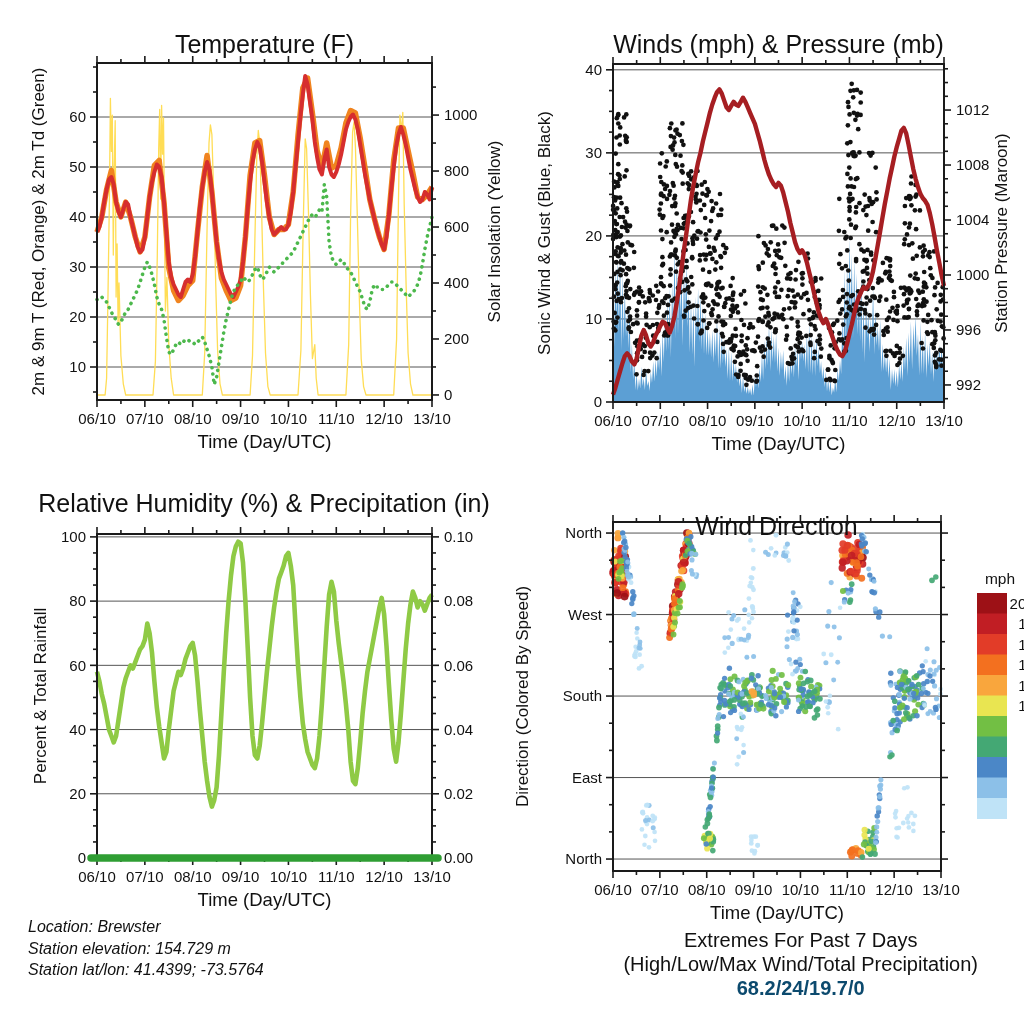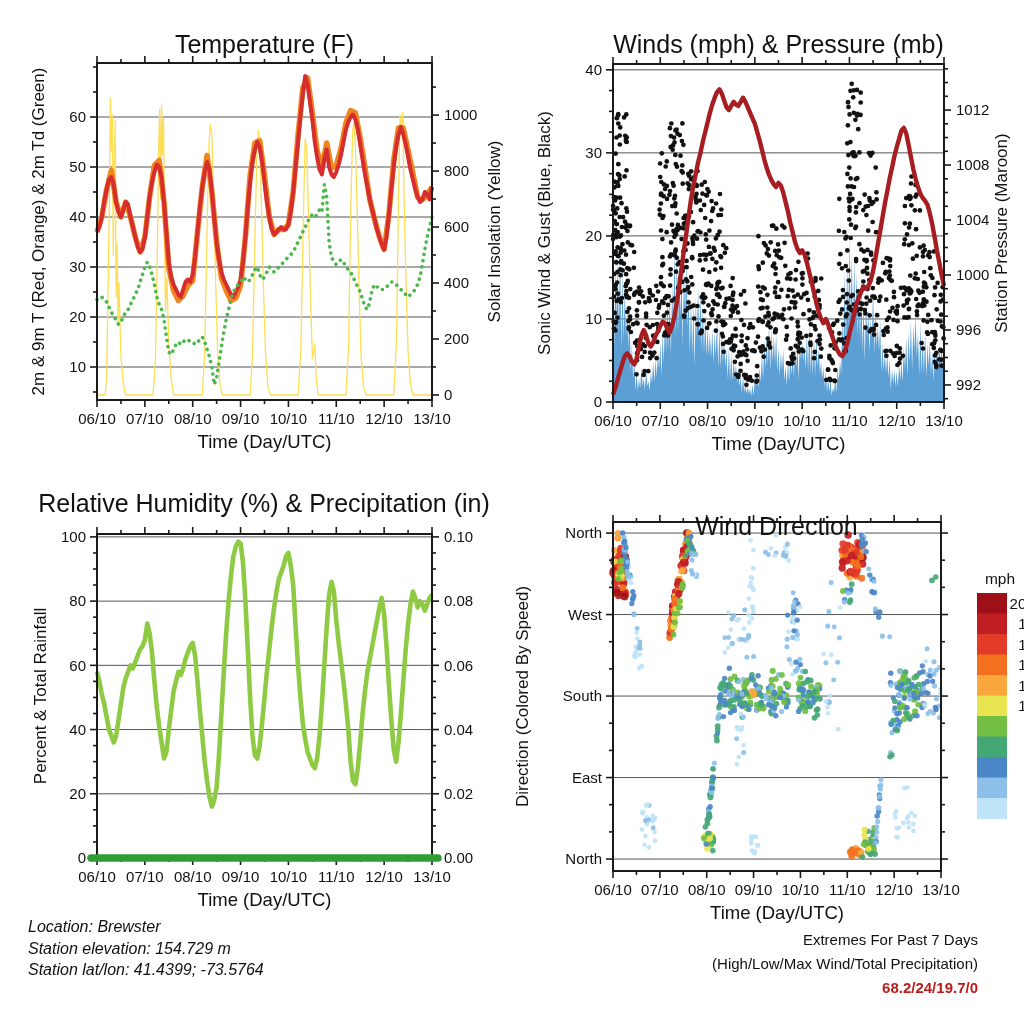--- a/index.html
+++ b/index.html
@@ -6,22 +6,22 @@
   .page{position:relative;width:1024px;height:1024px;background:#ffffff;overflow:hidden;
         font-family:"Liberation Sans","DejaVu Sans",sans-serif;color:#111;}
   svg{position:absolute;left:0;top:0;}
   svg text{font-family:"Liberation Sans","DejaVu Sans",sans-serif;fill:#111;}
   .chart-title{position:absolute;text-align:center;font-size:25px;color:#111;white-space:nowrap;}
   #title-0{left:62px;top:30px;width:405px;}
   #title-1{left:576px;top:30px;width:405px;}
   #title-2{left:34px;top:489px;width:460px;text-align:center;}
   #title-3{left:574px;top:500px;width:405px;margin-top:12px;}
   .footer{position:absolute;left:28px;top:916px;font-size:16px;line-height:21.5px;font-style:italic;}
-  .extremes{position:absolute;right:46px;top:928px;text-align:right;font-size:15px;line-height:24px;}
-  .extremes .ext-val{color:#b91c1c;font-weight:bold;}
+  .extremes{position:absolute;right:46px;top:928px;text-align:center;font-size:20px;line-height:24px;}
+  .extremes .ext-val{color:#0c4a6e;font-weight:bold;}
 </style>
 </head>
 <body>
 
 <div class="page">
   <svg id="chart-canvas" width="1024" height="1024" viewBox="0 0 1024 1024">
       <g>
         <g>
           <line x1="97" y1="367" x2="432" y2="367" stroke="#555555" stroke-width="1"></line>
           <line x1="97" y1="317" x2="432" y2="317" stroke="#555555" stroke-width="1"></line>

